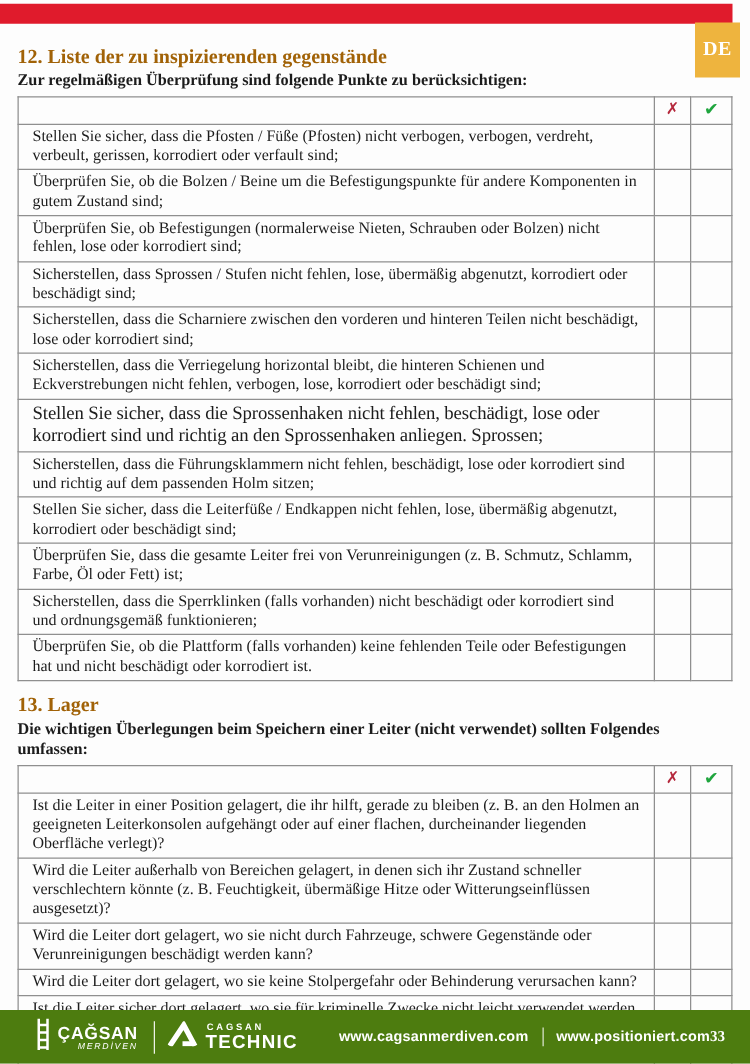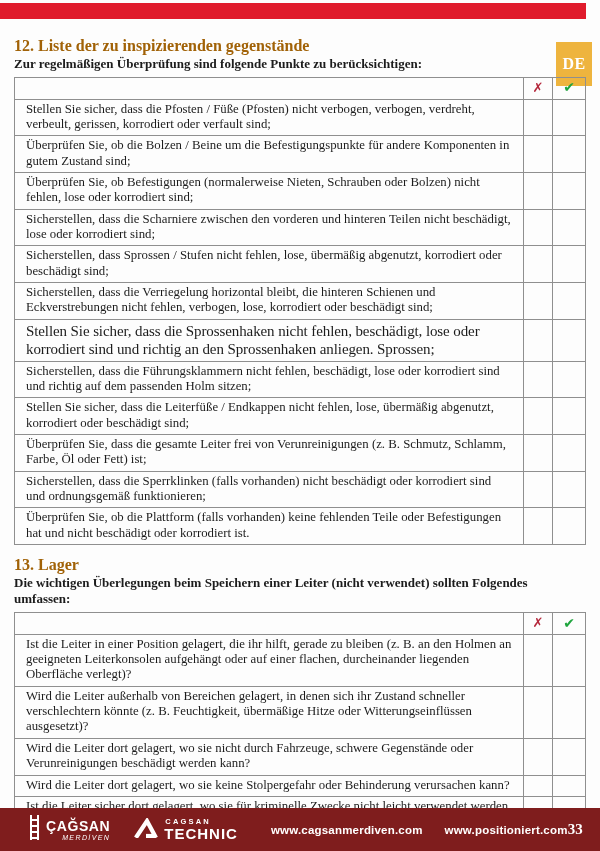--- a/index.html
+++ b/index.html
@@ -2,52 +2,52 @@
 <html><head>
 <meta charset="utf-8">
 <style>
   html,body{margin:0;padding:0;}
   .page{
     position:relative;width:600px;height:851px;background:#fdfdfd;
     font-family:"Liberation Serif",serif;color:#1c1c1c;overflow:hidden;
   }
   .topbar{position:absolute;top:3px;left:0;width:586px;height:16px;background:#e01b2c;}
   .lang-badge{
-    position:absolute;top:42px;left:556px;width:36px;height:44px;background:#eeb43e;
+    position:absolute;top:18px;left:556px;width:36px;height:44px;background:#eeb43e;
     color:#fff;font-weight:bold;font-size:16px;letter-spacing:.5px;
     display:flex;align-items:center;justify-content:center;
   }
   .content{position:absolute;left:14px;top:37px;width:572px;}
   .section-title{margin:0;font-size:16px;line-height:1.1;font-weight:bold;color:#a16207;}
   .section-subtitle{font-size:13px;font-weight:bold;margin:1px 0 5px;}
   table{width:100%;border-collapse:collapse;table-layout:fixed;}
   col.qcol{width:auto;} col.mcol1{width:29px;} col.mcol2{width:33px;}
   td{border:1px solid #8f8f8f;font-size:12.8px;line-height:1.2;padding:2px 11px 3px;vertical-align:top;}
   td.mark{text-align:center;padding:1px 2px;vertical-align:middle;}
   tr.head td{height:16px;}
   tr.small td.q{font-size:15px;letter-spacing:-0.1px;}
   .cross{color:#b5293d;font-family:"DejaVu Sans",sans-serif;font-weight:bold;font-size:13px;font-style:italic;}
   .check{color:#1fa53e;font-family:"DejaVu Sans",sans-serif;font-weight:bold;font-size:14px;}
   .sec13{margin-top:11px;}
   .footer{
-    position:absolute;left:0;bottom:0;width:100%;height:43px;background:#7f1d1d;
+    position:absolute;left:0;bottom:0;width:100%;height:43px;background:#4d7c0f;
     color:#fff;display:flex;align-items:center;box-sizing:border-box;
     padding:0 20px 0 28px;font-family:"Liberation Sans",sans-serif;
   }
   .brand{display:flex;align-items:center;gap:5px;}
   .brand-stack{display:flex;flex-direction:column;line-height:1;}
   .brand1-name{font-size:14px;font-weight:800;letter-spacing:.6px;}
   .brand1-tag{font-size:7px;font-style:italic;letter-spacing:1.4px;margin-top:1px;align-self:flex-end;}
   .brand2-name{font-size:7.5px;font-weight:bold;letter-spacing:2.2px;margin-left:1px;}
   .brand2-tag{font-size:15px;font-weight:800;letter-spacing:1px;margin-top:1px;}
   .vdiv{width:1px;height:26px;background:rgba(255,255,255,.9);margin:0 11px 0 13px;}
   .vdiv2{width:1px;height:15px;background:rgba(255,255,255,.8);margin:0 11px;}
   .url{font-size:11.5px;font-weight:bold;letter-spacing:.2px;}
   .url1{margin-left:33px;}
-  .page-num{margin-left:auto;font-family:"Liberation Serif",serif;font-weight:bold;font-size:15px;}
+  .page-num{margin-left:auto;font-family:"Liberation Serif",serif;font-weight:bold;font-size:12px;}
 </style>
 </head>
 <body>
 
 <div class="page">
 
   <div class="topbar"></div>
 
   <div class="lang-badge">DE</div>
 
@@ -77,26 +77,26 @@
         <td class="q">Überprüfen Sie, ob die Bolzen / Beine um die Befestigungspunkte für andere Komponenten in gutem Zustand sind;</td>
         <td class="mark"></td>
         <td class="mark"></td>
       </tr>
       <tr>
         <td class="q">Überprüfen Sie, ob Befestigungen (normalerweise Nieten, Schrauben oder Bolzen) nicht fehlen, lose oder korrodiert sind;</td>
         <td class="mark"></td>
         <td class="mark"></td>
       </tr>
       <tr>
+        <td class="q">Sicherstellen, dass Sprossen / Stufen nicht fehlen, lose, übermäßig abgenutzt, korrodiert oder beschädigt sind;</td>
+        <td class="mark"></td>
+        <td class="mark"></td>
+      </tr>
+      <tr>
         <td class="q">Sicherstellen, dass die Scharniere zwischen den vorderen und hinteren Teilen nicht beschädigt, lose oder korrodiert sind;</td>
-        <td class="mark"></td>
-        <td class="mark"></td>
-      </tr>
-      <tr>
-        <td class="q">Sicherstellen, dass Sprossen / Stufen nicht fehlen, lose, übermäßig abgenutzt, korrodiert oder beschädigt sind;</td>
         <td class="mark"></td>
         <td class="mark"></td>
       </tr>
       <tr>
         <td class="q">Sicherstellen, dass die Verriegelung horizontal bleibt, die hinteren Schienen und Eckverstrebungen nicht fehlen, verbogen, lose, korrodiert oder beschädigt sind;</td>
         <td class="mark"></td>
         <td class="mark"></td>
       </tr>
       <tr class="small">
         <td class="q">Stellen Sie sicher, dass die Sprossenhaken nicht fehlen, beschädigt, lose oder korrodiert sind und richtig an den Sprossenhaken anliegen. Sprossen;</td>

